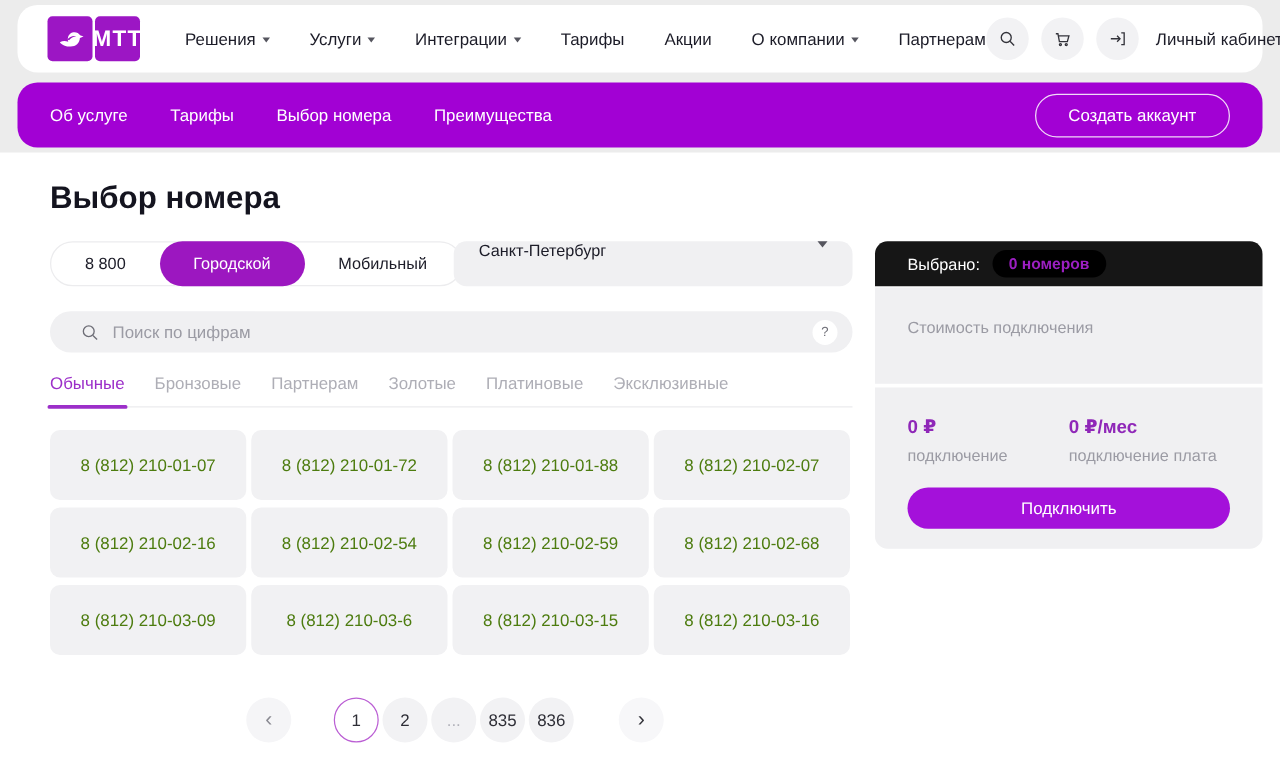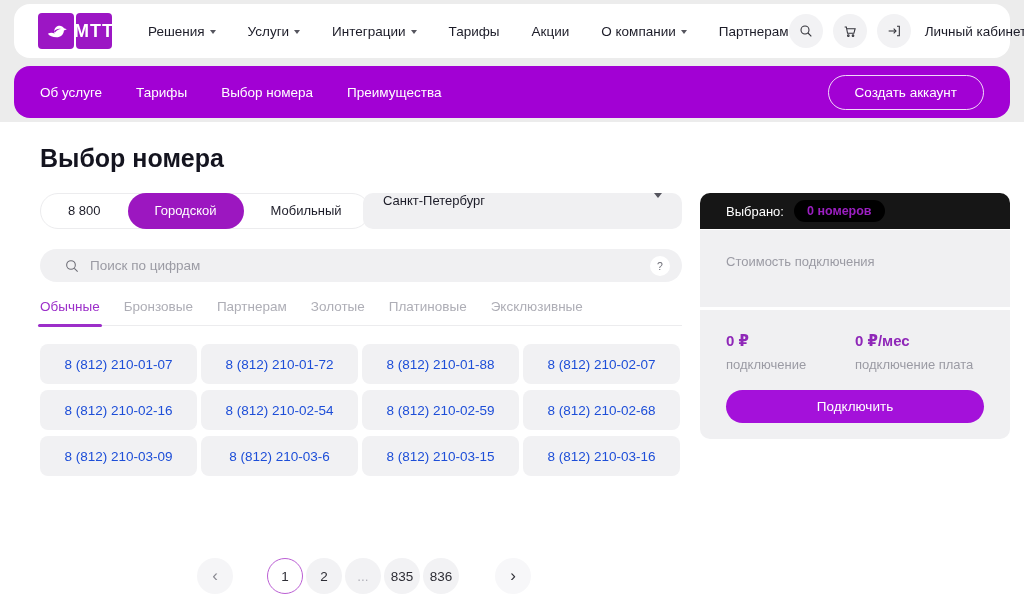--- a/index.html
+++ b/index.html
@@ -89,23 +89,23 @@
     content:""; position:absolute; left:-2px; right:-2px; bottom:-2px; height:3px;
     background:#9c2fc9; border-radius:2px;
   }
 
   
   .num-grid {
     position:absolute; left:40px; top:344px; width:645px;
     display:grid; grid-template-columns:repeat(4,157px); gap:6px 4px;
   }
   .num-card {
-    height:40px; background:#f1f1f3; border-radius:8px;
+    height:56px; background:#f1f1f3; border-radius:8px;
     display:flex; align-items:center; justify-content:center;
-    font-size:13.5px; color:#1d4ed8; cursor:pointer; white-space:nowrap;
+    font-size:13.5px; color:#4d7c0f; cursor:pointer; white-space:nowrap;
   }
 
   
   .pagination { position:absolute; left:197px; top:558px; display:flex; align-items:center; gap:3px; }
   .page-circle {
     width:36px; height:36px; border-radius:50%; background:#f2f2f4;
     display:flex; align-items:center; justify-content:center; font-size:13.5px; color:#2e2e36; cursor:pointer;
   }
   .page-circle.arrow-prev { margin-right:31px; background:#f5f5f7; color:#8a8a92; font-size:17px; }
   .page-circle.arrow-next { margin-left:33px; background:#f7f7f9; color:#33333a; font-size:17px; }

